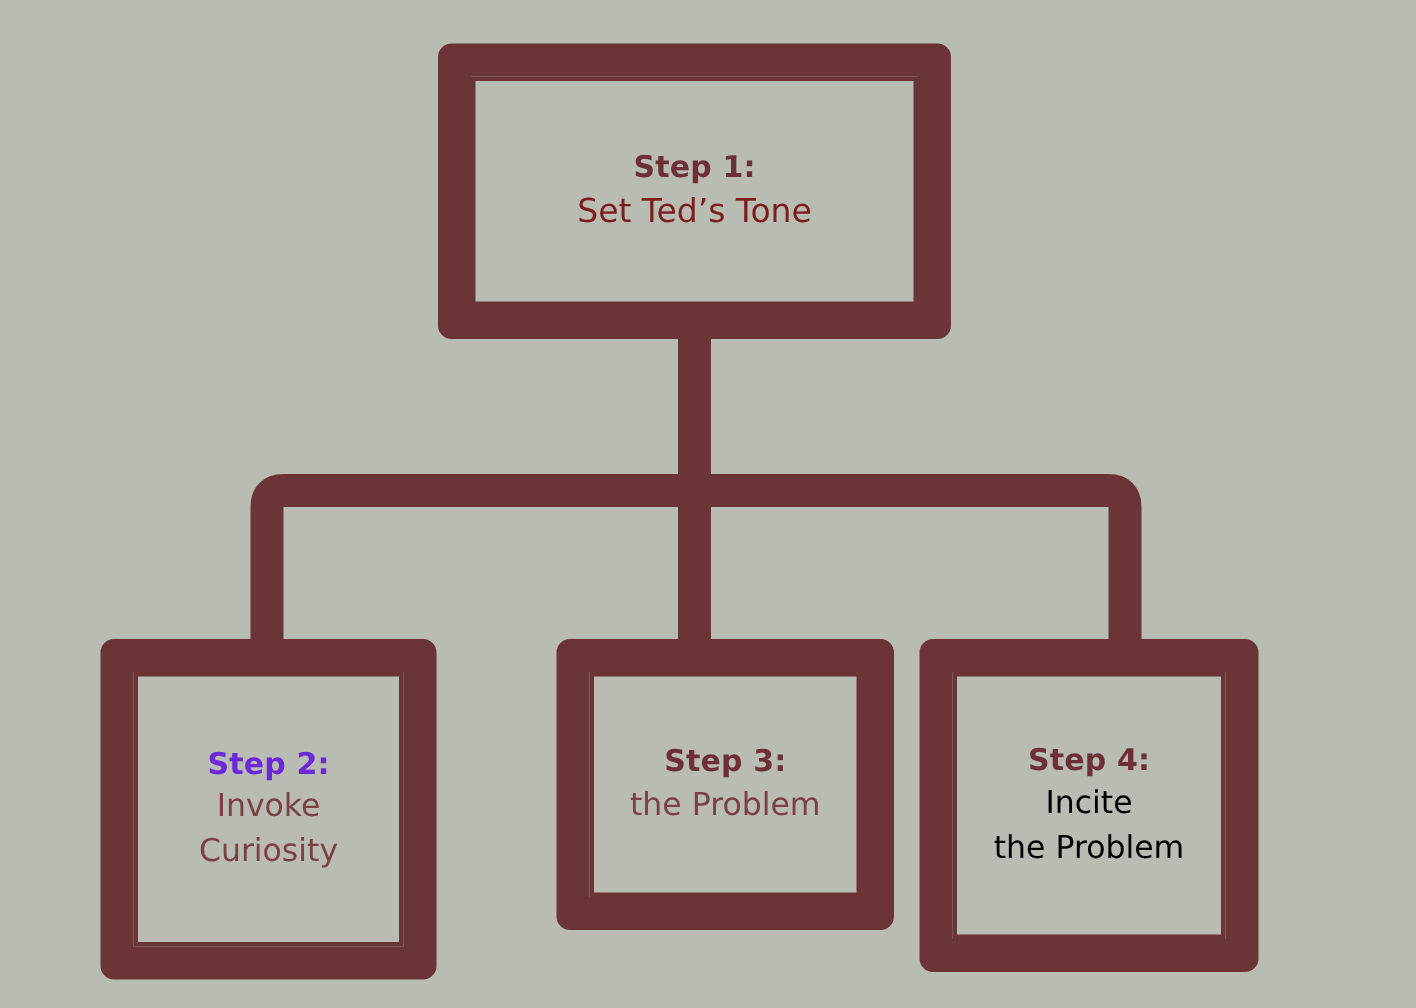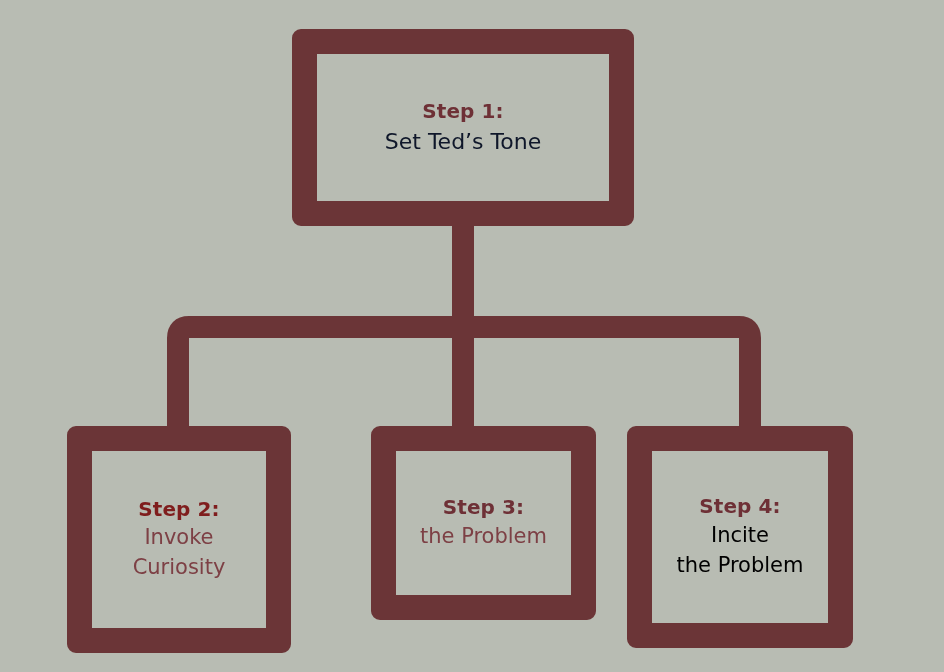--- a/index.html
+++ b/index.html
@@ -68,21 +68,21 @@
   }
   .node-body .line {
     display: block;
     white-space: nowrap;
   }
 
   
   #node-step-1 { left: 292px; top: 29px;  width: 342px; height: 197px; }
   #node-step-2 { left: 67px;  top: 426px; width: 224px; height: 227px; }
   #node-step-3 { left: 351px; top: 426px; width: 225px; height: 194px; margin-left: 20px; }
-  #node-step-4 { left: 627px; top: 426px; width: 226px; height: 222px; }
+  #node-step-4 { left: 613px; top: 426px; width: 226px; height: 222px; }
 
   #node-step-1 .node-title { font-size: 20px; }
   #node-step-1 .node-body  { font-size: 22px; }
 </style>
 </head>
 <body>
 
 <div id="diagram-canvas" style="background: rgb(184, 188, 179);">
 
   <svg class="connector-layer" viewBox="0 0 944 672" width="944" height="672" aria-hidden="true">
@@ -90,29 +90,29 @@
 
       <path d="M 463 216 L 463 440"></path>
 
       <path d="M 178 440 L 178 338 Q 178 327 189 327 L 739 327 Q 750 327 750 338 L 750 440" stroke-linejoin="round"></path>
     </g>
   </svg>
 
   <div class="node" id="node-step-1" style="border-color: rgb(107, 53, 55); background: rgb(184, 188, 179);">
     <div class="node-inner" style="border-color: rgb(107, 53, 55);">
       <div class="node-title" style="color: rgb(110, 48, 54);">Step 1:</div>
-      <div class="node-body" style="color: #0f172a;">
+      <div class="node-body" style="color: #7f1d1d;">
         <span class="line">Set Ted’s Tone</span>
       </div>
     </div>
   </div>
 
   <div class="node" id="node-step-2" style="border-color: rgb(107, 53, 55); background: rgb(184, 188, 179);">
     <div class="node-inner" style="border-color: rgb(107, 53, 55);">
-      <div class="node-title" style="color: #7f1d1d;">Step 2:</div>
+      <div class="node-title" style="color: #6d28d9;">Step 2:</div>
       <div class="node-body" style="color: rgb(125, 64, 69);">
         <span class="line">Invoke</span>
         <span class="line">Curiosity</span>
       </div>
     </div>
   </div>
 
   <div class="node" id="node-step-3" style="border-color: rgb(107, 53, 55); background: rgb(184, 188, 179);">
     <div class="node-inner" style="border-color: rgb(107, 53, 55);">
       <div class="node-title" style="color: rgb(110, 48, 54);">Step 3:</div>

